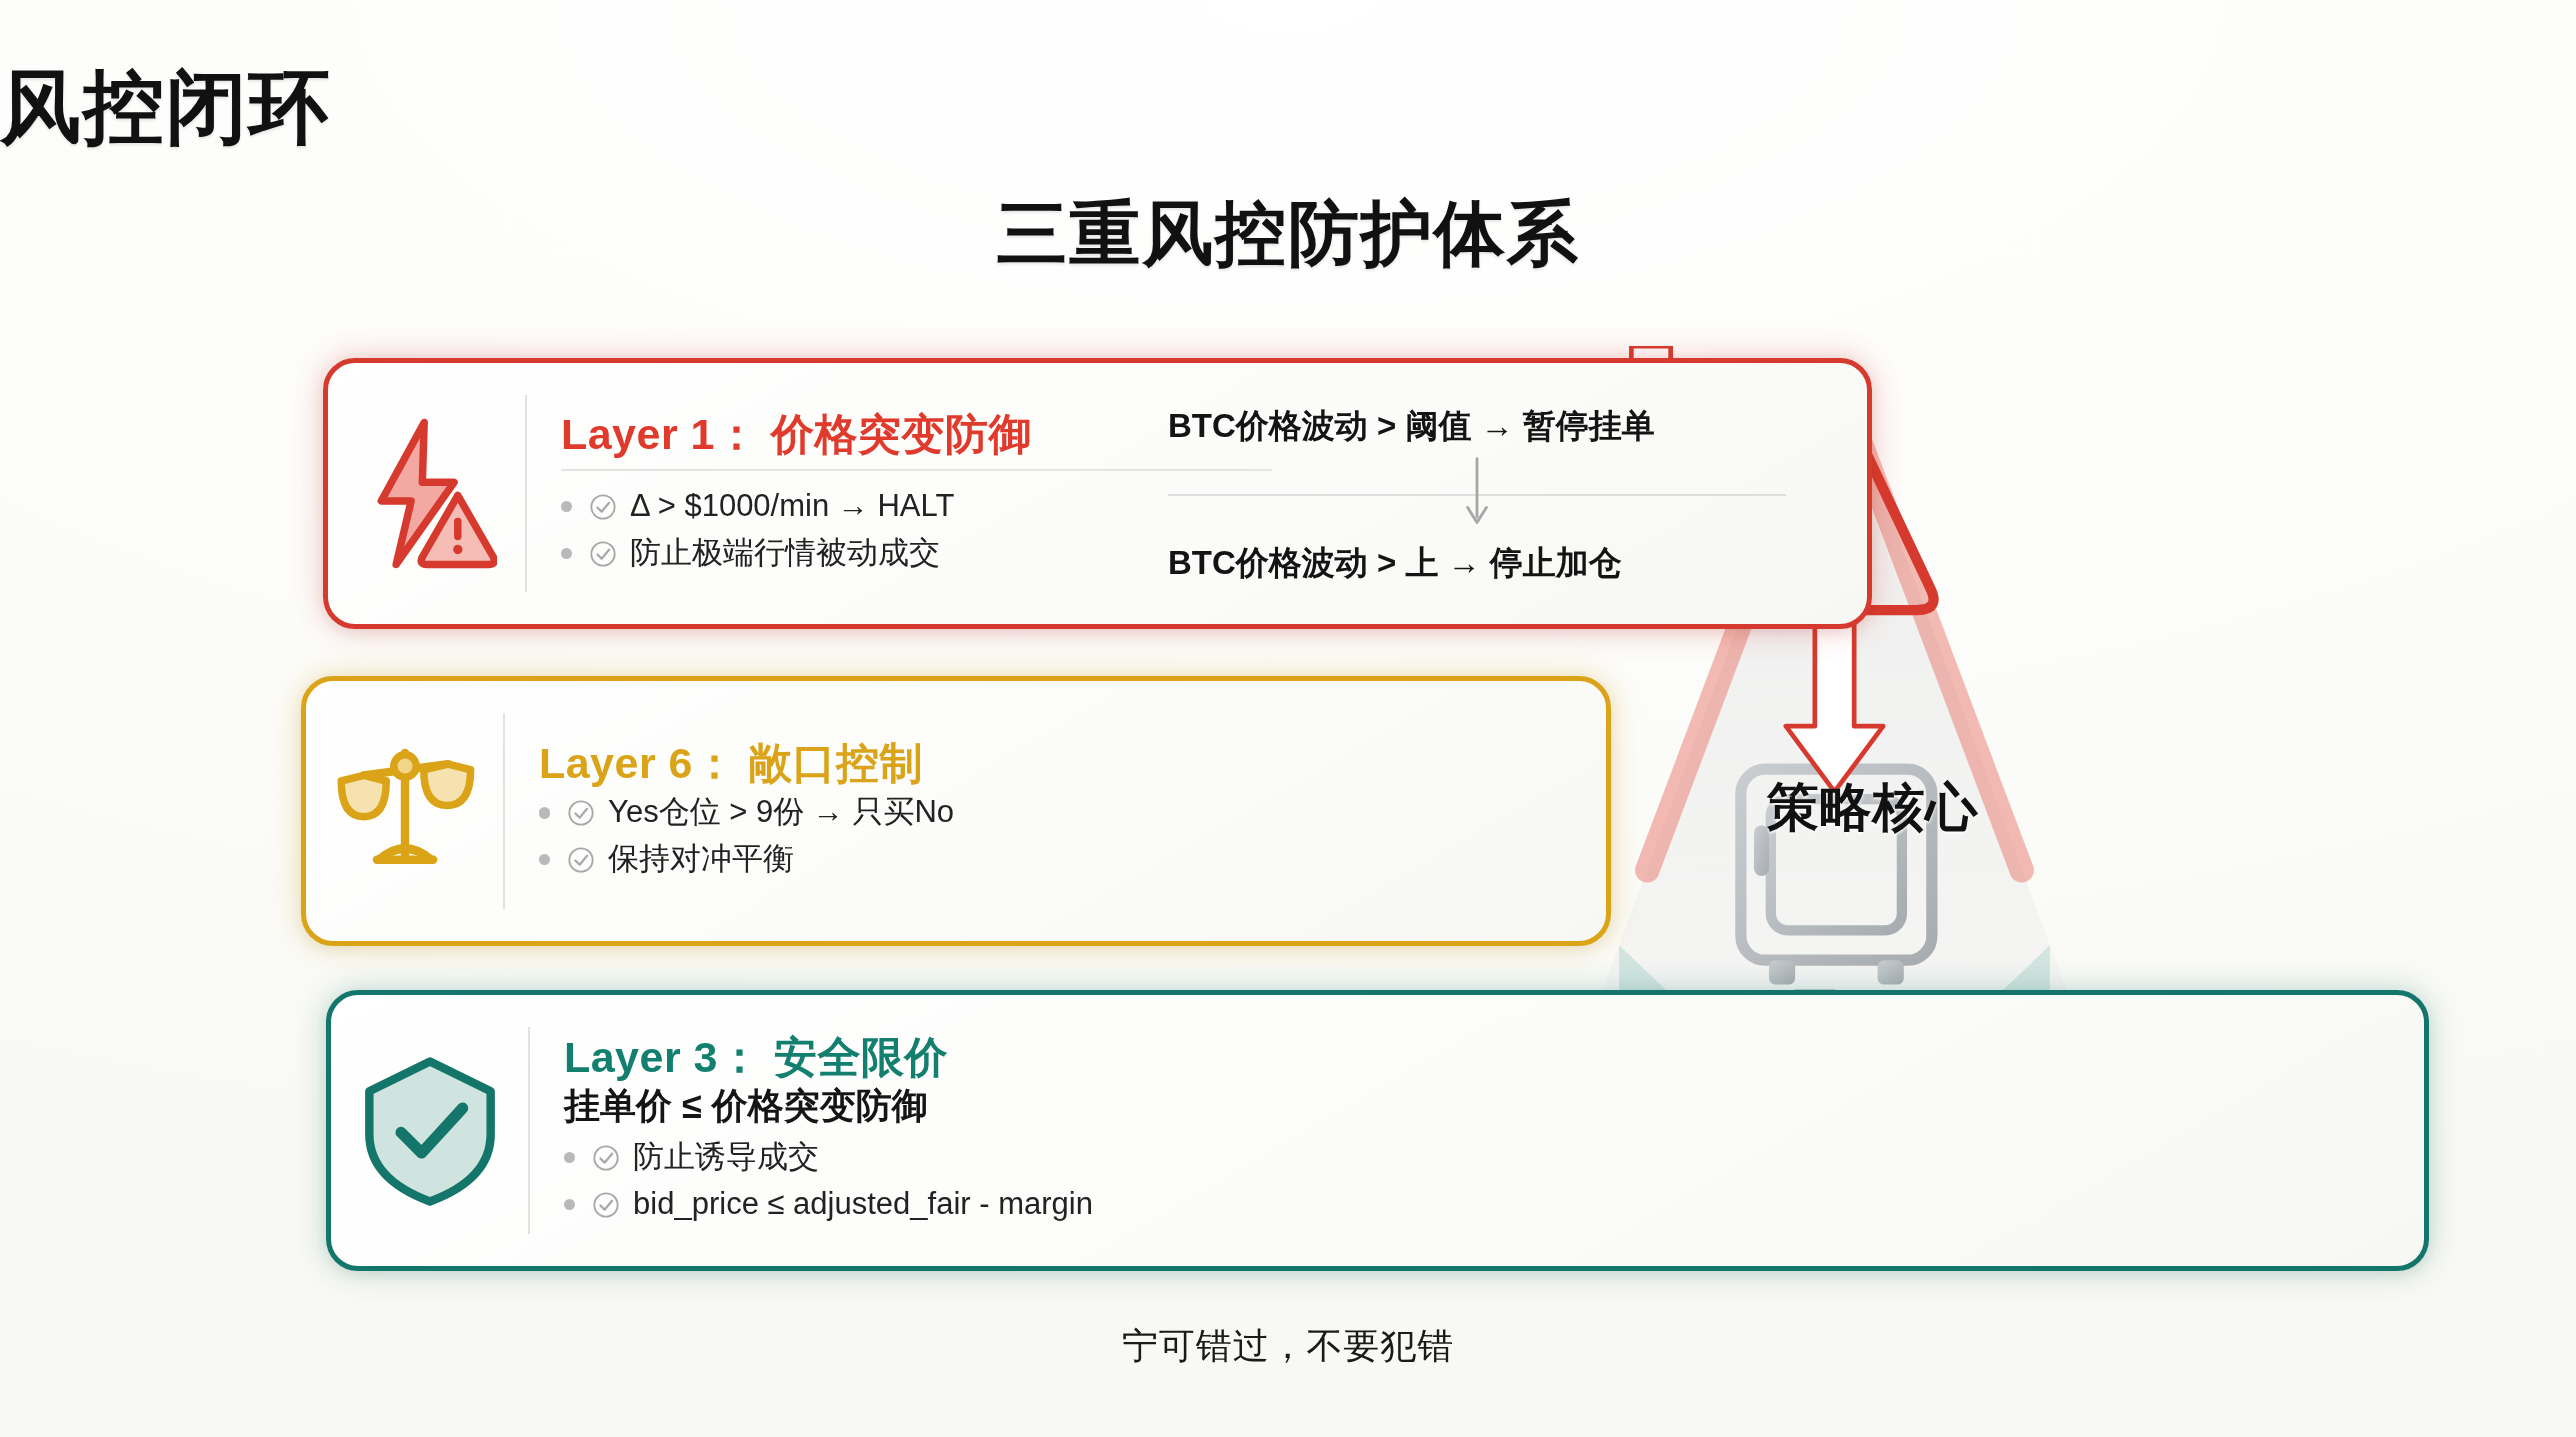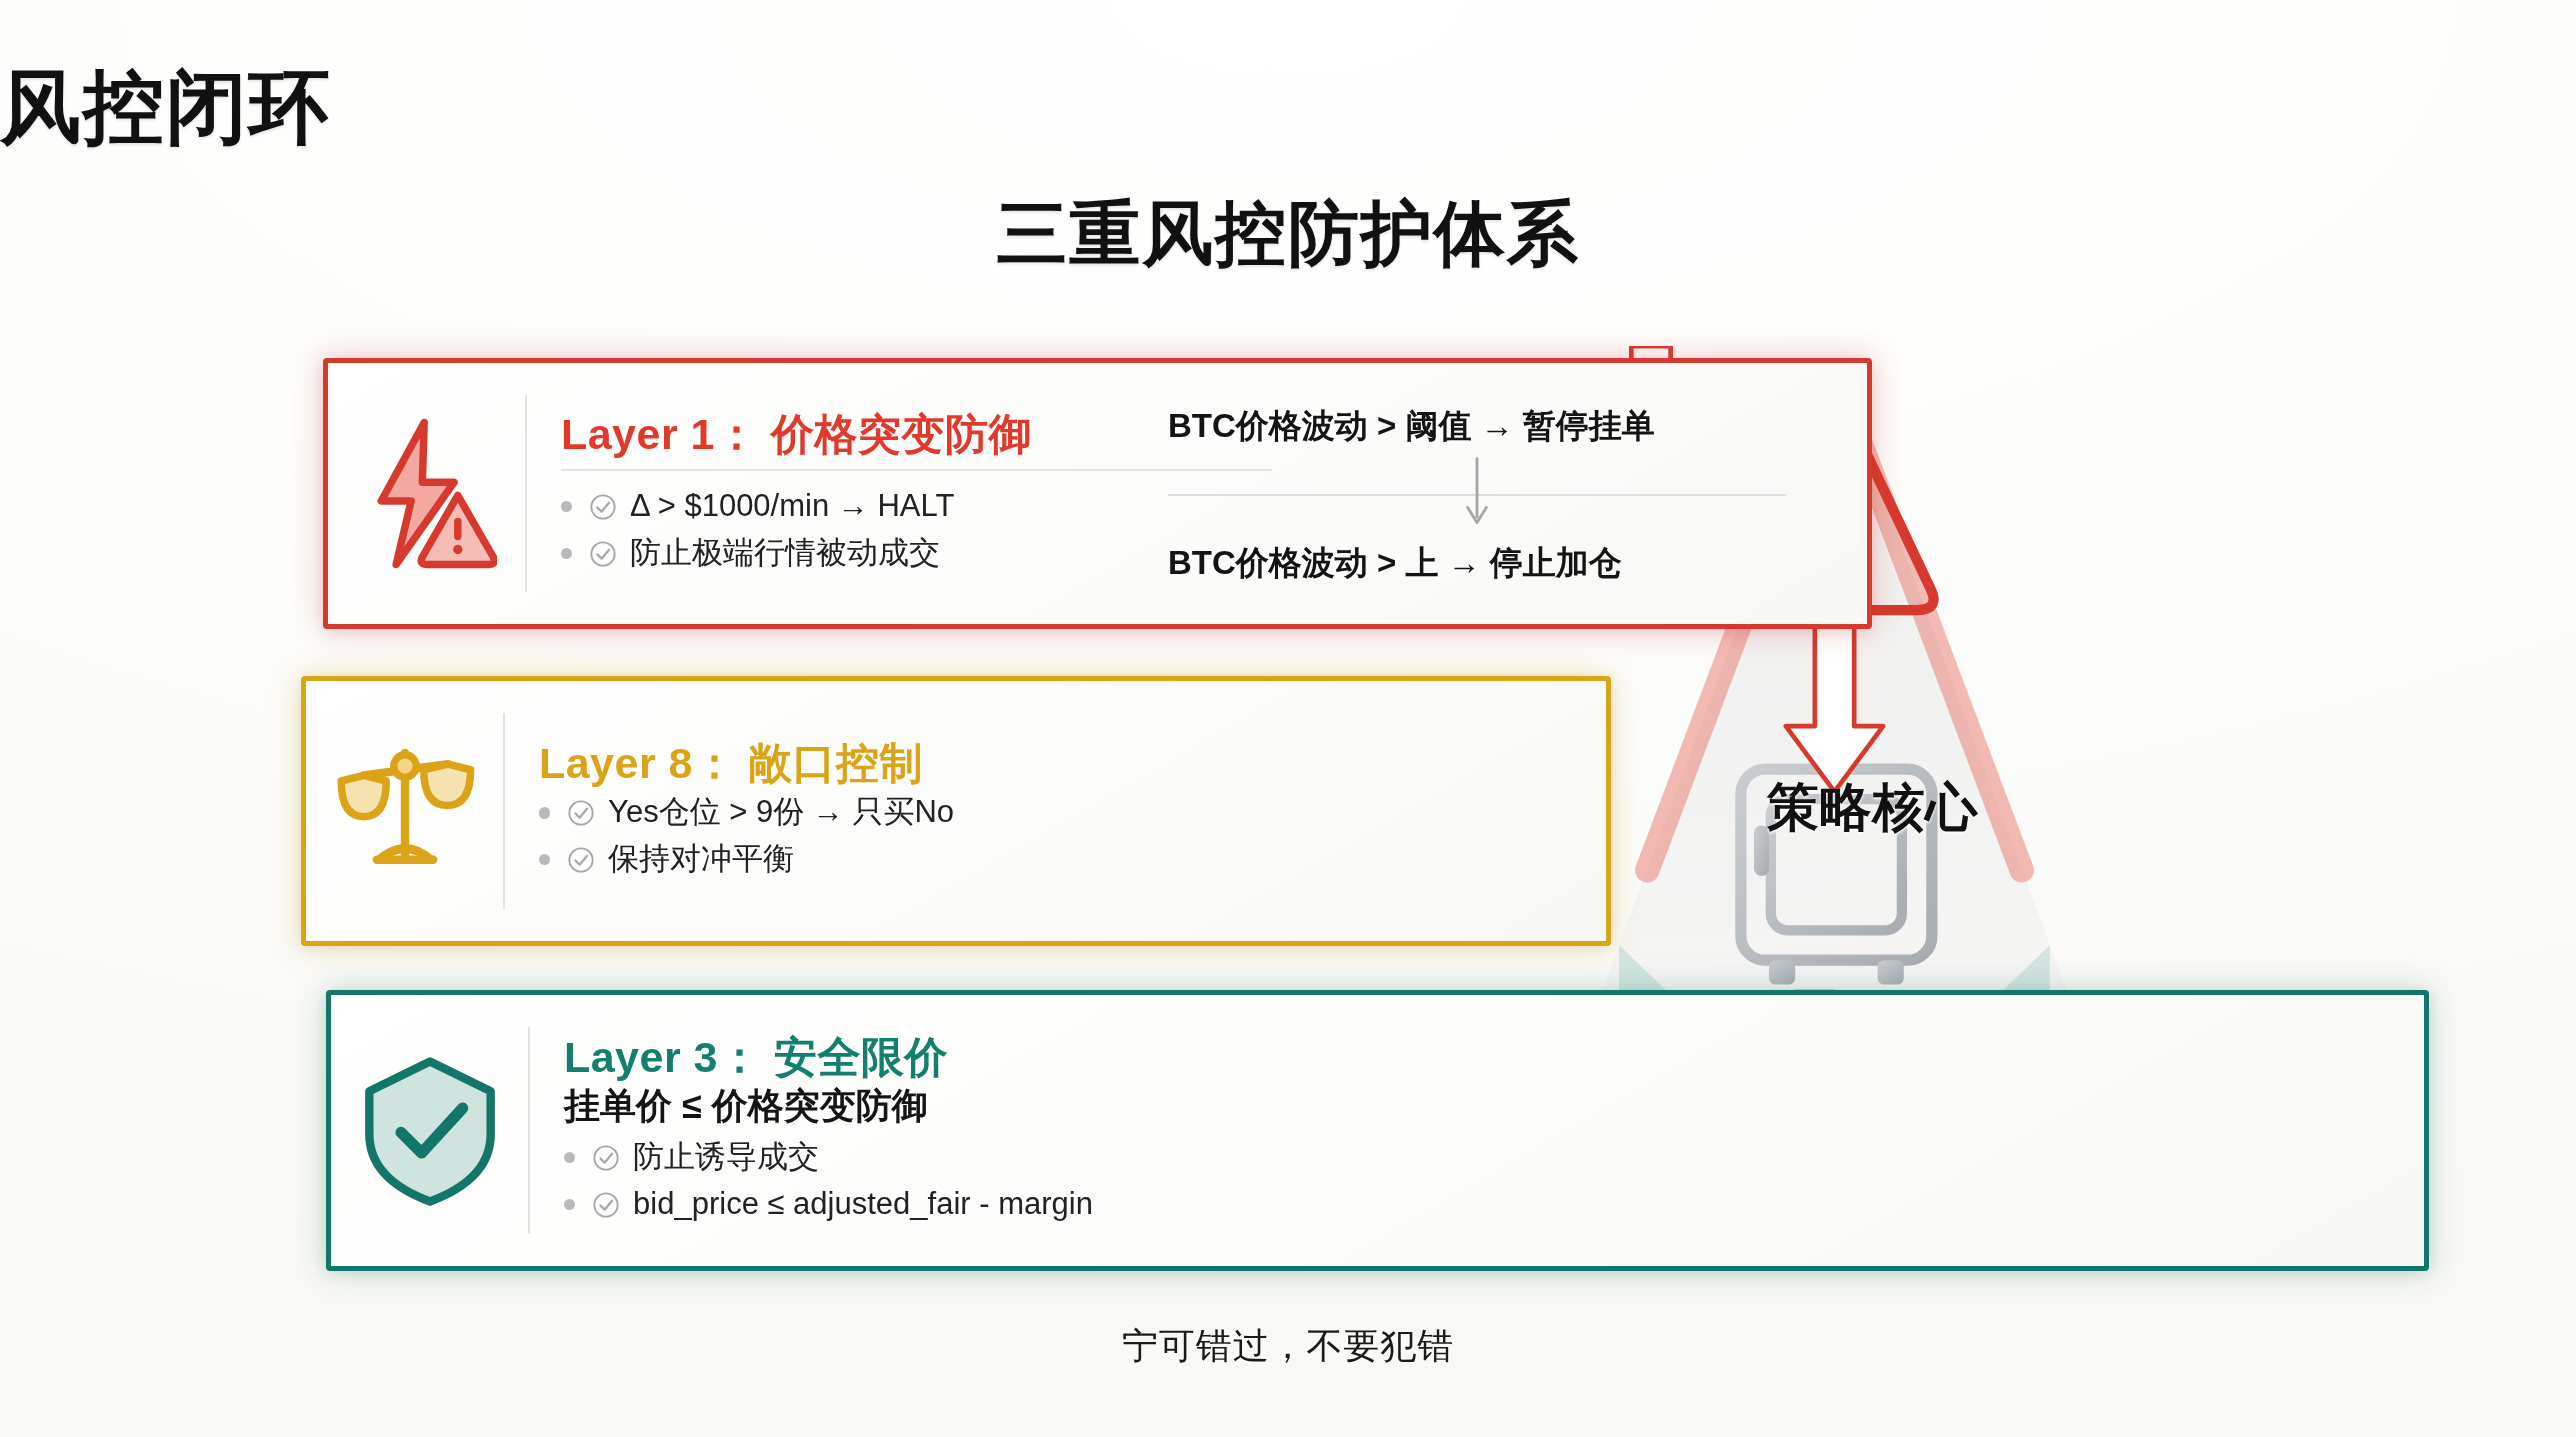--- a/index.html
+++ b/index.html
@@ -46,21 +46,21 @@
     left: 1460px;
     top: 346px;
     width: 749px;
     height: 927px;
     pointer-events: none;
   }
 
   
   .card {
     position: absolute;
-    border-radius: 4px;
+    border-radius: 32px;
     background: linear-gradient(150deg, #ffffff 0%, #fbfbf9 60%, #f7f7f4 100%);
   }
   .card-1 {
     left: 323px; top: 358px; width: 1549px; height: 271px;
     border: 5.6px solid #d63a2e;
     box-shadow: 0 0 30px rgba(214,58,46,0.30), 0 3.7px 13px rgba(0,0,0,0.06);
   }
   .card-2 {
     left: 301px; top: 676px; width: 1310px; height: 270px;
     border: 5.6px solid #dba418;
@@ -342,21 +342,21 @@
             <path d="M50 132 L110 132"></path>
             <path d="M52 132 Q80 108 108 132"></path>
           </g>
           <circle cx="80" cy="32" r="12" fill="#f0d58a" stroke="#dba418" stroke-width="8"></circle>
           <path d="M12 48 L36 42 L60 48 Q60 86 36 86 Q12 86 12 48 Z" fill="#f5e2ae" stroke="#dba418" stroke-width="8" stroke-linejoin="round"></path>
           <path d="M100 36 L126 30 L150 36 Q150 74 125 74 Q100 74 100 36 Z" fill="#f5e2ae" stroke="#dba418" stroke-width="8" stroke-linejoin="round"></path>
         </svg>
       </div>
       <div class="divider-v"></div>
       <div class="body-slot">
-        <div class="layer-head head-2">Layer 8： 敞口控制</div>
+        <div class="layer-head head-2">Layer 6： 敞口控制</div>
         <ul class="bullets">
           <li>
             <span class="dot"></span>
             <span class="chk">
               <svg width="28" height="28" viewBox="0 0 30 30">
                   <circle cx="15" cy="15" r="12.5" fill="none" stroke="#a8a8a8" stroke-width="2"></circle>
                   <path d="M9 15.5 L13.5 20 L21.5 10.5" fill="none" stroke="#a8a8a8" stroke-width="2.4" stroke-linecap="round" stroke-linejoin="round"></path>
                 </svg>
             </span>
             <span>Yes仓位 &gt; 9份 → 只买No</span>

